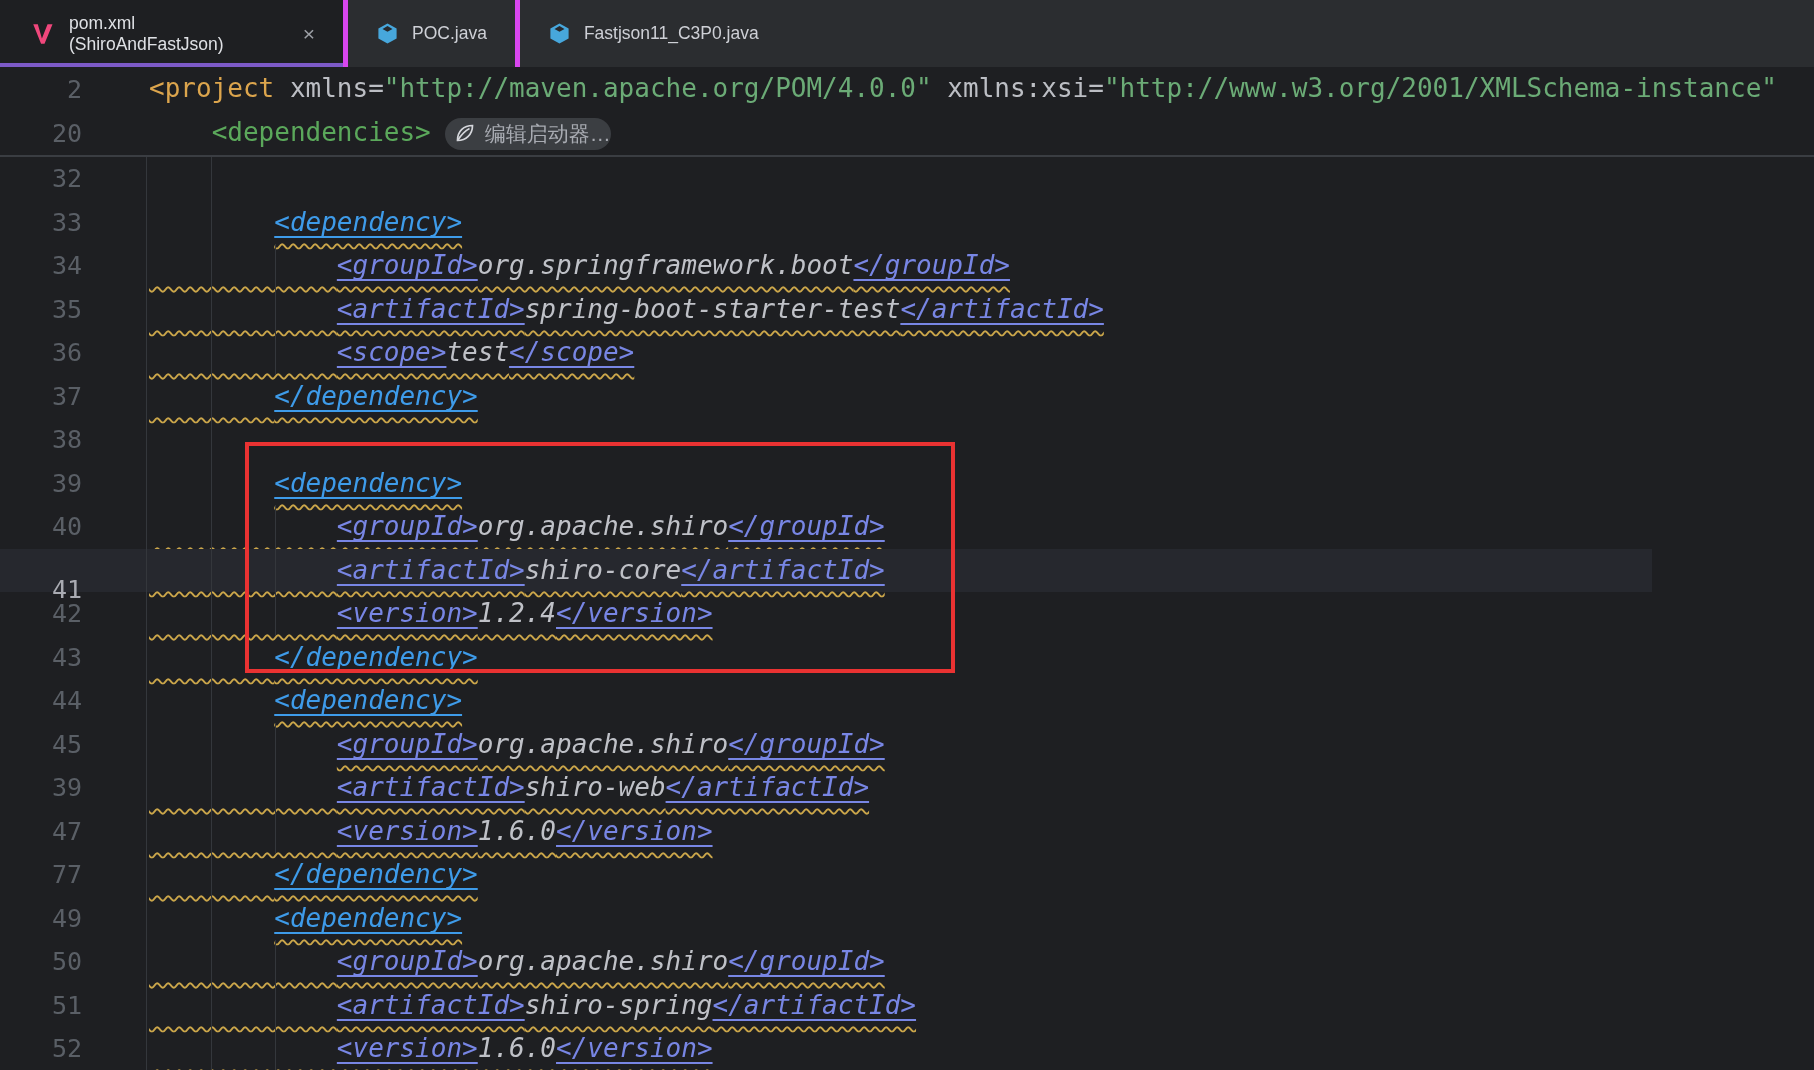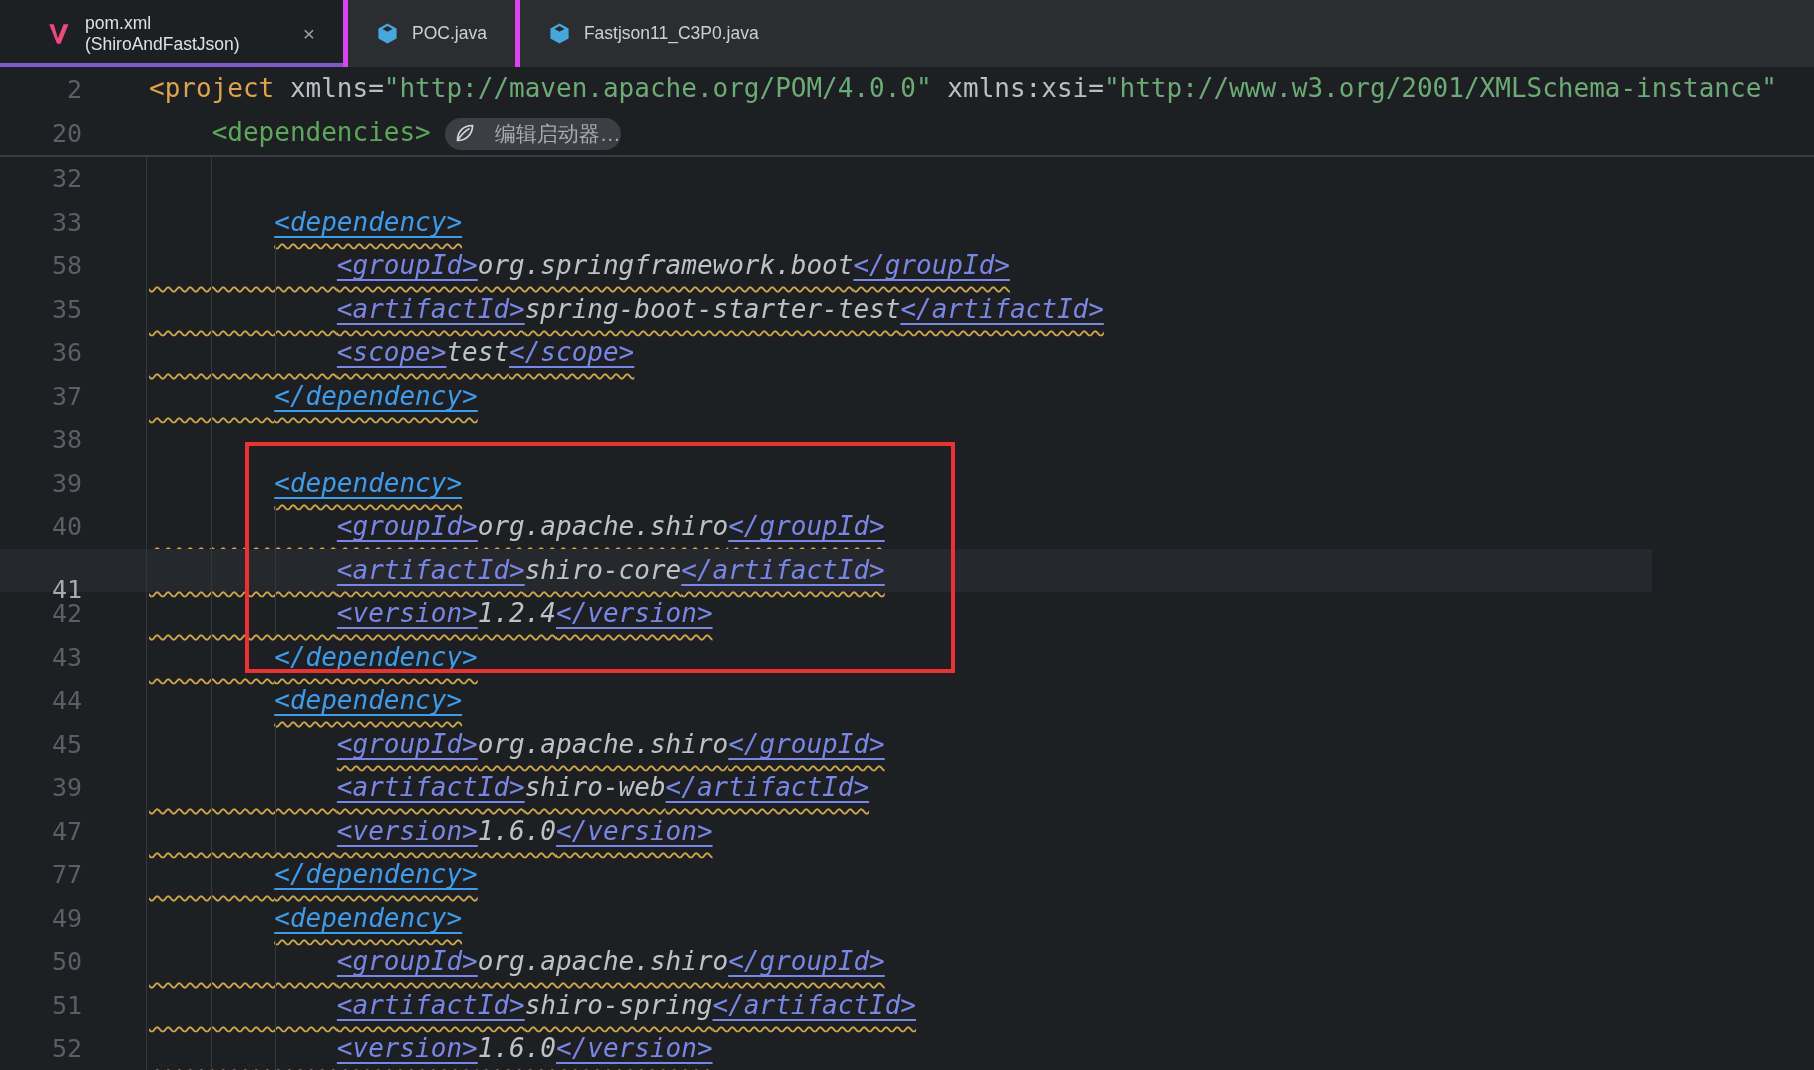--- a/index.html
+++ b/index.html
@@ -11,21 +11,21 @@
   
   .tabbar{
     position:absolute;top:0;left:0;width:1814px;height:67px;
     background:var(--panel);display:flex;align-items:stretch;
   }
   .tab{
     position:relative;display:flex;align-items:center;gap:13px;
     padding:0 28px;color:var(--tabTx);font-size:17.5px;cursor:default;
     border-left:5px solid #d946ef;
   }
-  .tab.active{width:343px;box-sizing:border-box;background:var(--bg);border-left:none;padding-left:46px;}
+  .tab.active{width:343px;box-sizing:border-box;background:var(--bg);border-left:none;padding-left:30px;}
   .tab.active::after{
     content:"";position:absolute;left:0;right:0;bottom:0;height:4px;
     background:var(--accent);
   }
   .tab .close{margin-left:12px;color:#9DA0A6;font-size:21px;line-height:1;}
   .tab svg{flex:0 0 auto;display:block;}
   
   .row{display:flex;align-items:center;height:43.5px;overflow:visible;position:relative;}
   .sticky-wrap .row{height:44px;}
   .gut{
@@ -53,21 +53,21 @@
     text-decoration-skip-ink:none;
     font-style:italic;
   }
   
   .sticky-wrap{
     position:absolute;top:67px;left:0;width:1814px;height:88px;
     background:var(--bg);border-bottom:2px solid #3A3D42;box-sizing:content-box;z-index:3;
   }
   
   .badge{
-    display:inline-flex;align-items:center;gap:18px;vertical-align:middle;
+    display:inline-flex;align-items:center;gap:8px;vertical-align:middle;
     margin-left:14px;padding:3px 0 4px 8px;border-radius:16px;
     background:var(--badgeBg);color:var(--badgeTx);
     font-family:"Liberation Sans",sans-serif;font-size:21px;line-height:1.2;
   }
   .badge svg{display:block;}
   
   .editor{position:absolute;top:157px;left:0;width:1652px;height:913px;z-index:1;}
   .vline{position:absolute;width:1px;background:var(--guide);}
   .gutter-border{left:146px;top:0;bottom:0;}
   .guide-col4{left:211px;top:0;bottom:0;}
@@ -132,21 +132,21 @@
   <div id="rows">
       <div class="row">
         <div class="gut">32</div>
         <pre class="code"></pre>
       </div>
       <div class="row">
         <div class="gut">33</div>
         <pre class="code">        <span class="wave"><span class="s t2 u">&lt;dependency&gt;</span></span></pre>
       </div>
       <div class="row">
-        <div class="gut">58</div>
+        <div class="gut">34</div>
         <pre class="code"><span class="wave">            <span class="s t3 u">&lt;groupId&gt;</span><span class="s tx">org.springframework.boot</span><span class="s t3 u">&lt;/groupId&gt;</span></span></pre>
       </div>
       <div class="row">
         <div class="gut">35</div>
         <pre class="code"><span class="wave">            <span class="s t3 u">&lt;artifactId&gt;</span><span class="s tx">spring-boot-starter-test</span><span class="s t3 u">&lt;/artifactId&gt;</span></span></pre>
       </div>
       <div class="row">
         <div class="gut">36</div>
         <pre class="code"><span class="wave">            <span class="s t3 u">&lt;scope&gt;</span><span class="s tx">test</span><span class="s t3 u">&lt;/scope&gt;</span></span></pre>
       </div>

